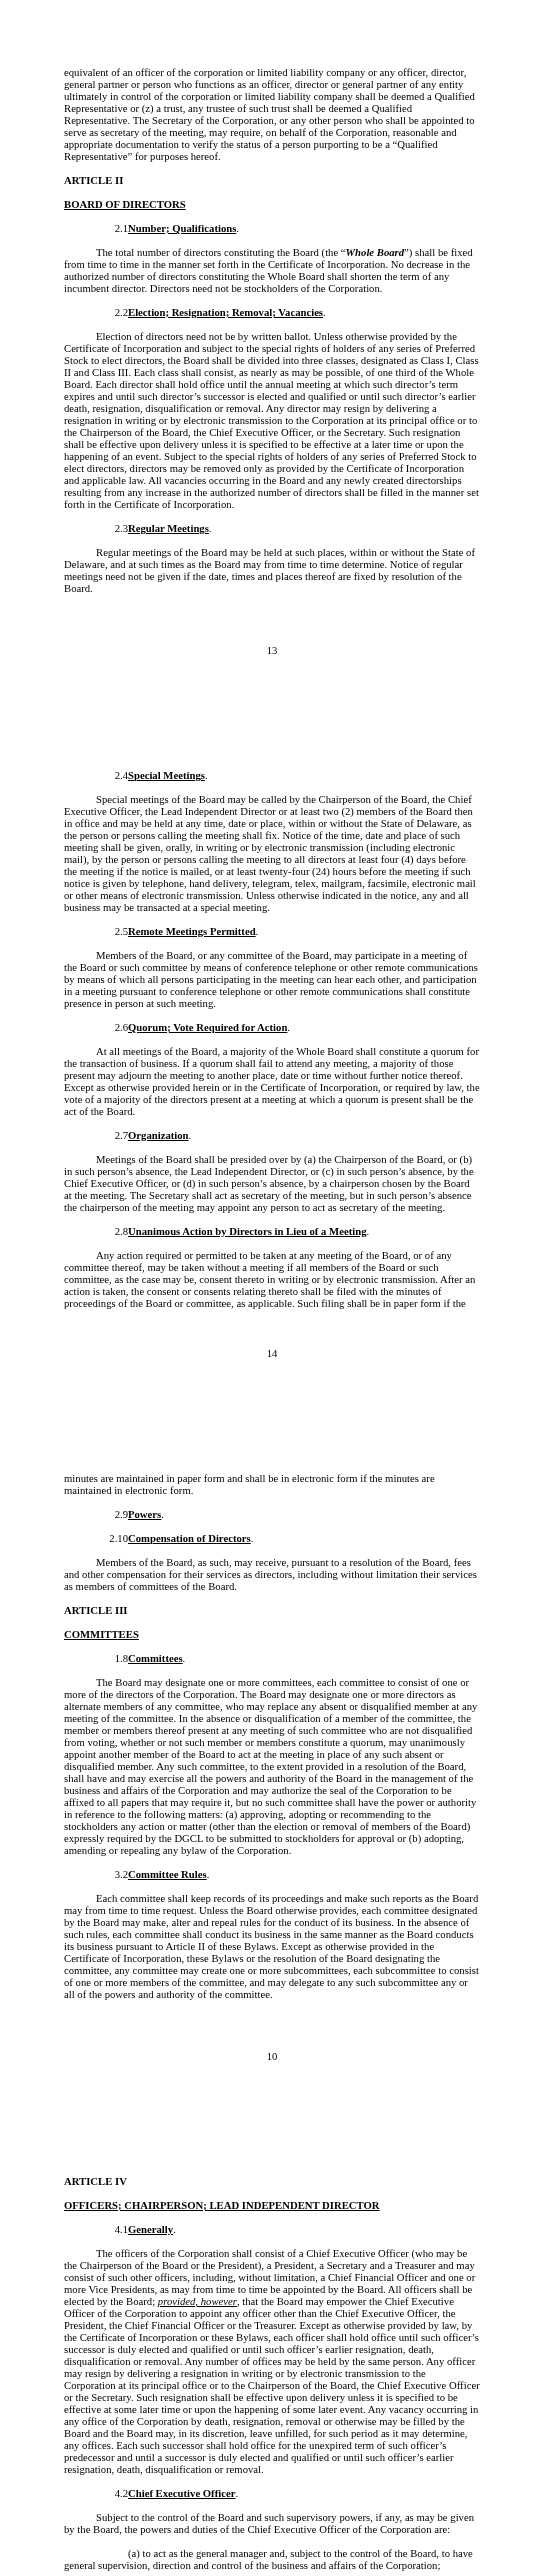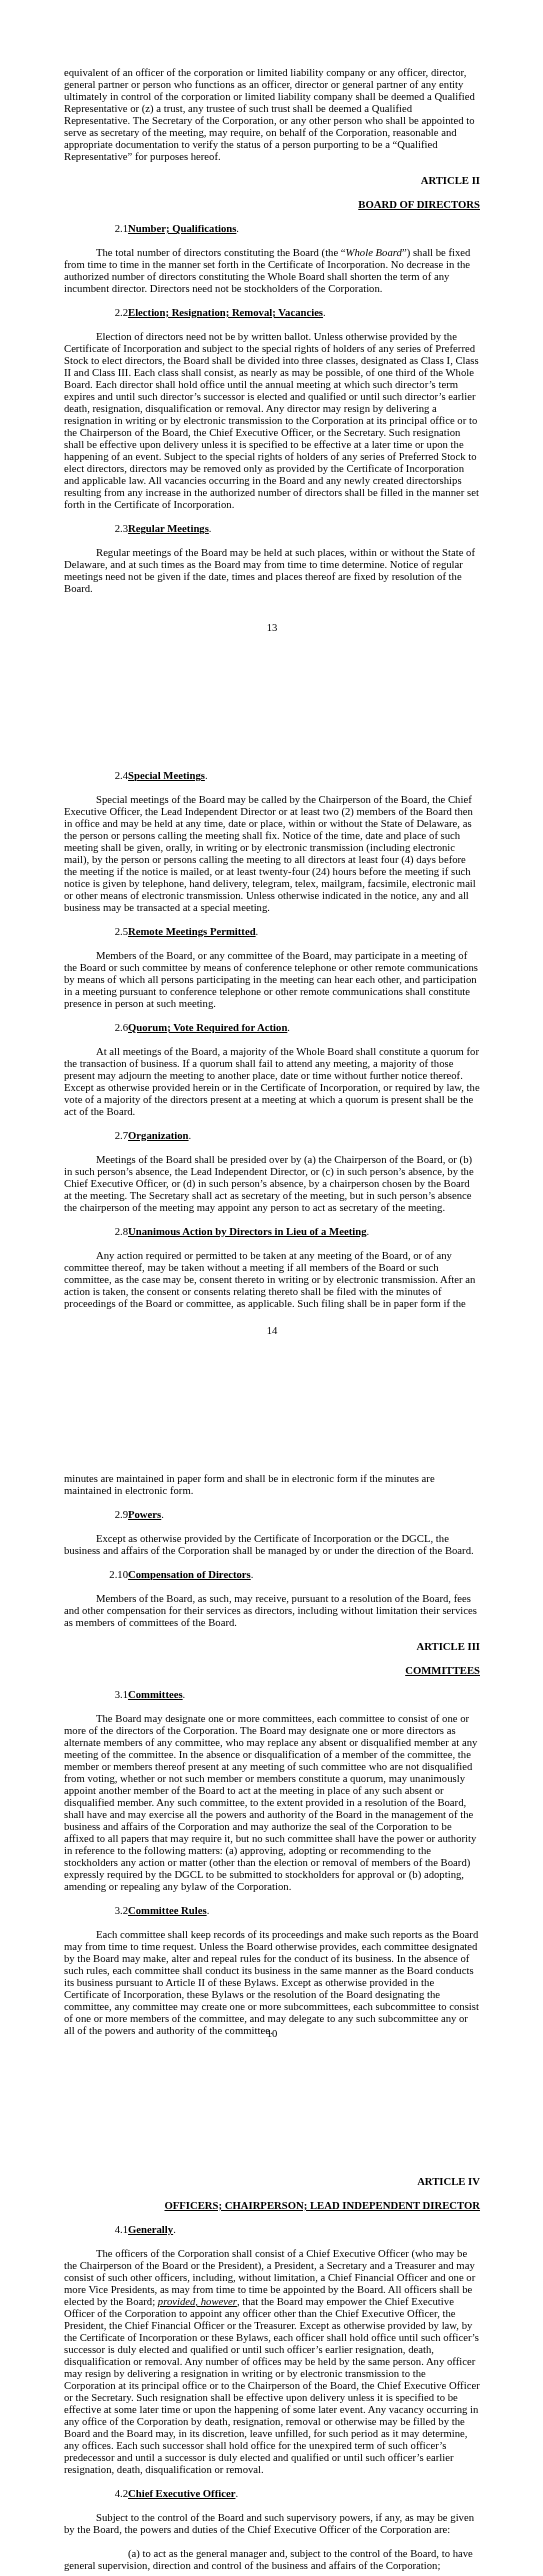--- a/index.html
+++ b/index.html
@@ -22,31 +22,31 @@
     position: absolute;
     left: 64px;
     top: 54px;
     width: 416px;
     text-align: left;
   }
   .content p { margin: 12px 0 0 0; }
   .cont { text-indent: 0; }
   .para { text-indent: 32px; }
   .sub  { text-indent: 64px; }
-  .article { text-align: right; font-weight: bold; text-indent: 0; }
+  .article { text-align: left; font-weight: bold; text-indent: 0; }
   .u { text-decoration: underline; }
   .section { text-indent: 32px; }
   .section .num { display: inline-block; min-width: 32px; font-weight: normal; text-indent: 0; text-align: right; }
   .section .title { font-weight: bold; text-decoration: underline; }
   .section .dot { font-weight: normal; text-decoration: none; }
-  .bi { font-weight: normal; font-style: italic; margin-top: 47px; }
+  .bi { font-weight: bold; font-style: italic; margin-top: 47px; }
   .iu { font-style: italic; text-decoration: underline; margin-top: 27px; }
   .pagenum {
     position: absolute;
-    top: 621px;
+    top: 644px;
     left: 0;
     width: 100%;
     text-align: center;
   }
 </style>
 </head>
 <body>
 
 <div class="doc">
 
@@ -87,29 +87,28 @@
       <p class="para">Any action required or permitted to be taken at any meeting of the Board, or of any committee thereof, may be taken without a meeting if all members of the Board or such committee, as the case may be, consent thereto in writing or by electronic transmission. After an action is taken, the consent or consents relating thereto shall be filed with the minutes of proceedings of the Board or committee, as applicable. Such filing shall be in paper form if the</p>
     </div>
     <div class="pagenum">14</div>
   </section>
 
   <section class="page">
     <div class="content">
       <p class="cont">minutes are maintained in paper form and shall be in electronic form if the minutes are maintained in electronic form.</p>
 
       <p class="section"><span class="num">2.9</span><span class="title">Powers</span><span class="dot">.</span></p>
-      <p class="para">Except as otherwise provided by the Certificate of Incorporation or the DGCL, the business and affairs of the Corporation shall be managed by or under the direction of the Board.</p>
 
       <p class="section"><span class="num">2.10</span><span class="title">Compensation of Directors</span><span class="dot">.</span></p>
       <p class="para">Members of the Board, as such, may receive, pursuant to a resolution of the Board, fees and other compensation for their services as directors, including without limitation their services as members of committees of the Board.</p>
 
       <p class="article">ARTICLE III</p>
       <p class="article"><span class="u">COMMITTEES</span></p>
 
-      <p class="section"><span class="num">3.1</span><span class="title">Committees</span><span class="dot">.</span></p>
+      <p class="section"><span class="num">1.8</span><span class="title">Committees</span><span class="dot">.</span></p>
       <p class="para">The Board may designate one or more committees, each committee to consist of one or more of the directors of the Corporation. The Board may designate one or more directors as alternate members of any committee, who may replace any absent or disqualified member at any meeting of the committee. In the absence or disqualification of a member of the committee, the member or members thereof present at any meeting of such committee who are not disqualified from voting, whether or not such member or members constitute a quorum, may unanimously appoint another member of the Board to act at the meeting in place of any such absent or disqualified member. Any such committee, to the extent provided in a resolution of the Board, shall have and may exercise all the powers and authority of the Board in the management of the business and affairs of the Corporation and may authorize the seal of the Corporation to be affixed to all papers that may require it, but no such committee shall have the power or authority in reference to the following matters: (a) approving, adopting or recommending to the stockholders any action or matter (other than the election or removal of members of the Board) expressly required by the DGCL to be submitted to stockholders for approval or (b) adopting, amending or repealing any bylaw of the Corporation.</p>
 
       <p class="section"><span class="num">3.2</span><span class="title">Committee Rules</span><span class="dot">.</span></p>
       <p class="para">Each committee shall keep records of its proceedings and make such reports as the Board may from time to time request. Unless the Board otherwise provides, each committee designated by the Board may make, alter and repeal rules for the conduct of its business. In the absence of such rules, each committee shall conduct its business in the same manner as the Board conducts its business pursuant to Article II of these Bylaws. Except as otherwise provided in the Certificate of Incorporation, these Bylaws or the resolution of the Board designating the committee, any committee may create one or more subcommittees, each subcommittee to consist of one or more members of the committee, and may delegate to any such subcommittee any or all of the powers and authority of the committee.</p>
     </div>
     <div class="pagenum">10</div>
   </section>
 
   <section class="page">
     <div class="content">

